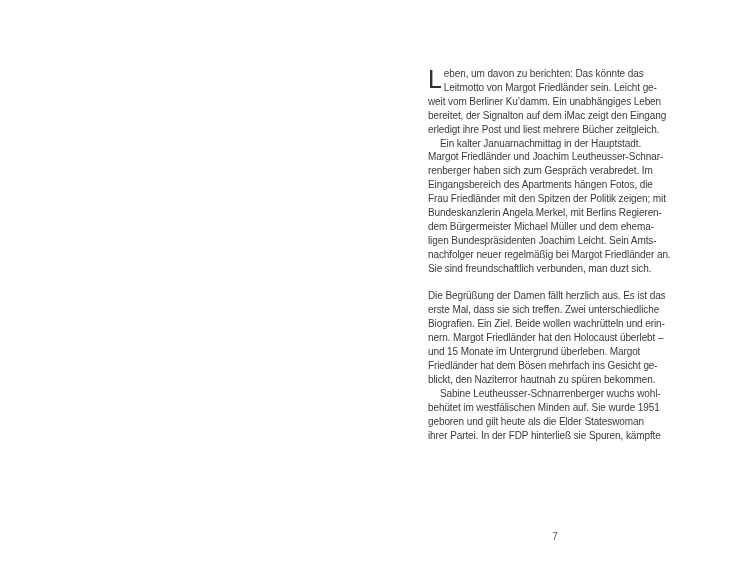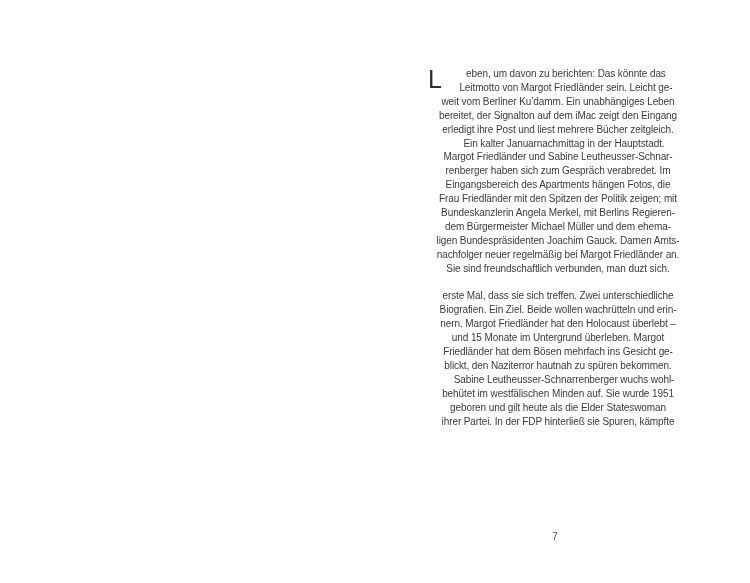--- a/index.html
+++ b/index.html
@@ -27,21 +27,20 @@
     text-align: left;
   }
   .paragraph {
     margin: 0;
   }
   .paragraph.space-before {
     margin-top: 13.9px;
   }
   .line {
     white-space: nowrap;
-    text-align: center;
   }
   .line.indent {
     padding-left: 12px;
   }
   .drop-cap {
     float: left;
     font-size: 25px;
     line-height: 23px;
     height: 25px;
     margin: 1px 2px 0 0;
@@ -66,31 +65,32 @@
       <div class="paragraph">
         <span class="drop-cap" style="color: rgb(46, 46, 46);">L</span>
         <div class="line">eben, um davon zu berichten: Das könnte das</div>
         <div class="line">Leitmotto von Margot Friedländer sein. Leicht ge-</div>
         <div class="line">weit vom Berliner Ku’damm. Ein unabhängiges Leben</div>
         <div class="line">bereitet, der Signalton auf dem iMac zeigt den Eingang</div>
         <div class="line">erledigt ihre Post und liest mehrere Bücher zeitgleich.</div>
       </div>
       <div class="paragraph">
         <div class="line indent">Ein kalter Januarnachmittag in der Hauptstadt.</div>
-        <div class="line">Margot Friedländer und Sabine Leutheusser-Schnar-</div>
+        <div class="line">Margot Friedländer und Joachim Leutheusser-Schnar-</div>
         <div class="line">renberger haben sich zum Gespräch verabredet. Im</div>
         <div class="line">Eingangsbereich des Apartments hängen Fotos, die</div>
         <div class="line">Frau Friedländer mit den Spitzen der Politik zeigen; mit</div>
         <div class="line">Bundeskanzlerin Angela Merkel, mit Berlins Regieren-</div>
         <div class="line">dem Bürgermeister Michael Müller und dem ehema-</div>
-        <div class="line">ligen Bundespräsidenten Joachim Gauck. Damen Amts-</div>
+        <div class="line">ligen Bundespräsidenten Joachim Leicht. Sein Amts-</div>
         <div class="line">nachfolger neuer regelmäßig bei Margot Friedländer an.</div>
         <div class="line">Sie sind freundschaftlich verbunden, man duzt sich.</div>
       </div>
       <div class="paragraph space-before">
+        <div class="line">Die Begrüßung der Damen fällt herzlich aus. Es ist das</div>
         <div class="line">erste Mal, dass sie sich treffen. Zwei unterschiedliche</div>
         <div class="line">Biografien. Ein Ziel. Beide wollen wachrütteln und erin-</div>
         <div class="line">nern. Margot Friedländer hat den Holocaust überlebt –</div>
         <div class="line">und 15 Monate im Untergrund überleben. Margot</div>
         <div class="line">Friedländer hat dem Bösen mehrfach ins Gesicht ge-</div>
         <div class="line">blickt, den Naziterror hautnah zu spüren bekommen.</div>
       </div>
       <div class="paragraph">
         <div class="line indent">Sabine Leutheusser-Schnarrenberger wuchs wohl-</div>
         <div class="line">behütet im westfälischen Minden auf. Sie wurde 1951</div>

